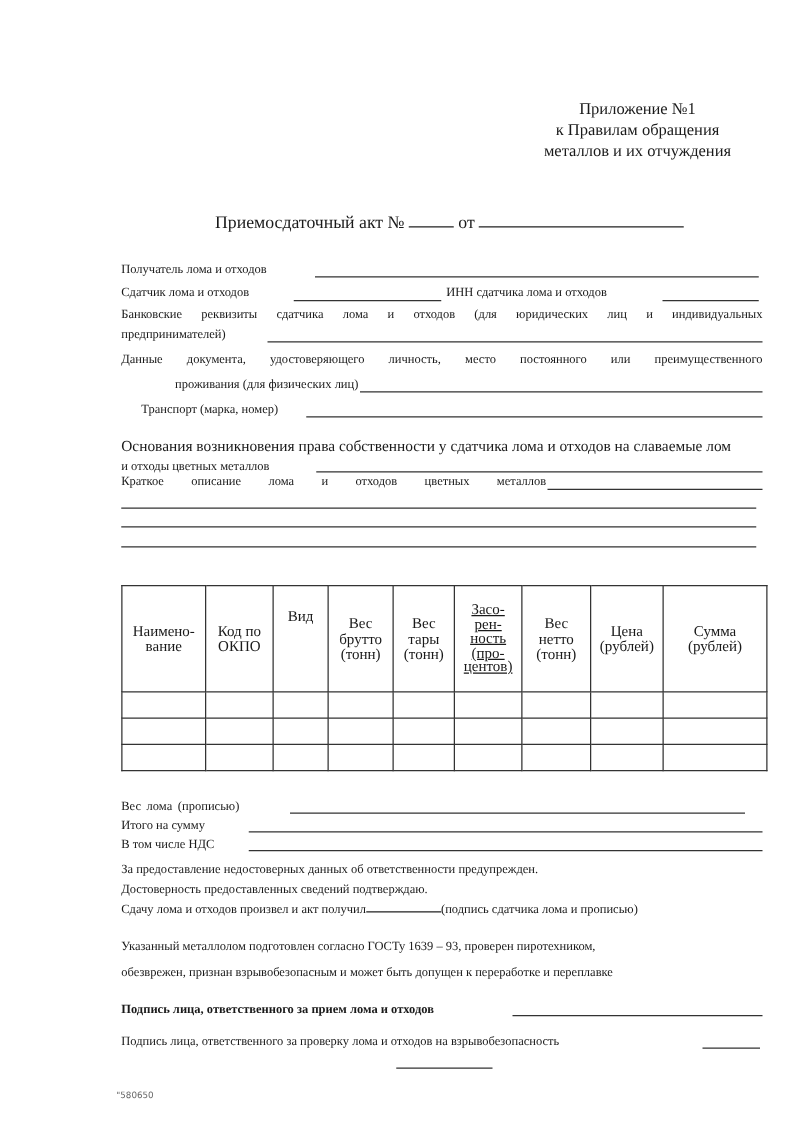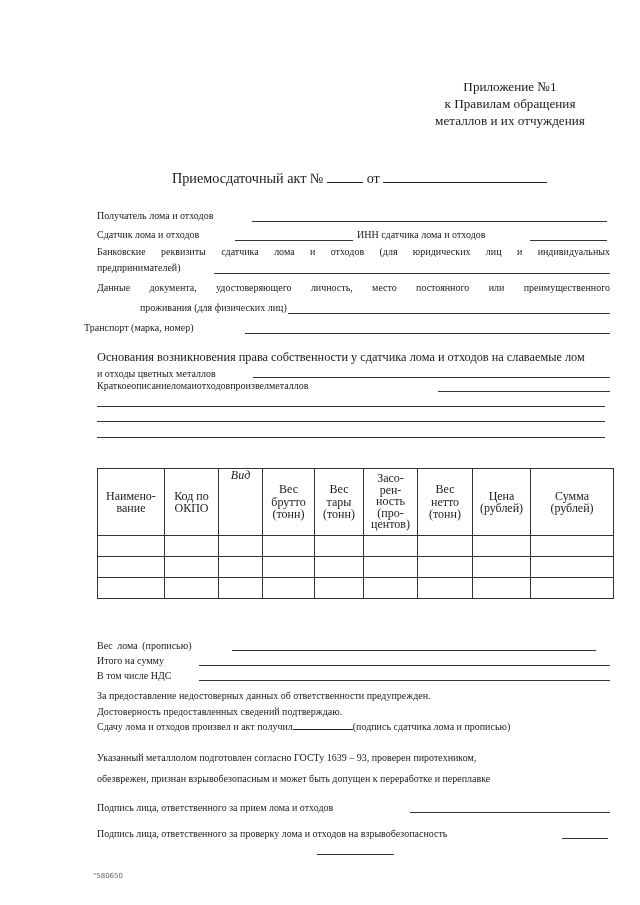--- a/index.html
+++ b/index.html
@@ -47,34 +47,34 @@
 <div class="line" style="left:530px; top:240px; width:77px;"></div>
 
 <div class="abs t just" style="left:97px; top:244px; width:513px;">Банковские реквизиты сдатчика лома и отходов (для юридических лиц и индивидуальных</div>
 <div class="abs t" style="left:97px; top:260px;">предпринимателей)</div>
 <div class="line" style="left:214px; top:273px; width:396px;"></div>
 
 <div class="abs t just" style="left:97px; top:280px; width:513px;">Данные документа, удостоверяющего личность, место постоянного или преимущественного</div>
 <div class="abs t" style="left:106px; top:300px;margin-left:34px;">проживания (для физических лиц)</div>
 <div class="line" style="left:288px; top:313px; width:322px;"></div>
 
-<div class="abs t" style="left:84px; top:320px;">Транспорт (марка, номер)</div>
+<div class="abs t" style="left:113px; top:320px;">Транспорт (марка, номер)</div>
 <div class="line" style="left:245px; top:333px; width:365px;"></div>
 
 <div class="abs t" style="left:97px; top:350px; font-size:12.3px;">Основания возникновения права собственности у сдатчика лома и отходов на славаемые лом</div>
 <div class="abs t" style="left:97px; top:366px;">и отходы цветных металлов</div>
 <div class="line" style="left:253px; top:377px; width:357px;"></div>
 
-<div class="abs t" style="left:97px; top:378px; width:340px; display:flex; ">
+<div class="abs t" style="left:97px; top:378px; width:340px; display:flex; justify-content:space-between;">
   <span>Краткое</span>
   <span>описание</span>
   <span>лома</span>
   <span>и</span>
   <span>отходов</span>
-  <span>произвел</span>
+  <span>цветных</span>
   <span>металлов</span>
 </div>
 <div class="line" style="left:438px; top:391px; width:172px;"></div>
 <div class="line" style="left:97px; top:406px; width:508px;"></div>
 <div class="line" style="left:97px; top:421px; width:508px;"></div>
 <div class="line" style="left:97px; top:437px; width:508px;"></div>
 
 <table class="grid">
   <colgroup>
     <col style="width:67px">
@@ -86,28 +86,28 @@
       <col style="width:55px">
       <col style="width:58px">
       <col style="width:83px">
   </colgroup>
   <tbody>
       <tr class="head">
     <td><span style="white-space:pre-line">Наимено-
 вание</span></td>
     <td><span style="white-space:pre-line">Код по
 ОКПО</span></td>
-    <td style="vertical-align:top; font-style:italic;"><span style="white-space:pre-line">Вид</span></td>
+    <td style="vertical-align:top; padding-top:18px;"><span style="white-space:pre-line">Вид</span></td>
     <td><span style="white-space:pre-line">Вес
 брутто
 (тонн)</span></td>
     <td><span style="white-space:pre-line">Вес
 тары
 (тонн)</span></td>
-    <td style="line-height:11.5px;"><span style="white-space:pre-line">Засо-
+    <td style="line-height:11.5px;text-decoration:underline;"><span style="white-space:pre-line">Засо-
 рен-
 ность
 (про-
 центов)</span></td>
     <td><span style="white-space:pre-line">Вес
 нетто
 (тонн)</span></td>
     <td><span style="white-space:pre-line">Цена
 (рублей)</span></td>
     <td><span style="white-space:pre-line">Сумма
@@ -158,19 +158,19 @@
 
 <div class="abs t" style="left:97px; top:688px;">За предоставление недостоверных данных об ответственности предупрежден.</div>
 <div class="abs t" style="left:97px; top:704px;text-align:center;">Достоверность предоставленных сведений подтверждаю.</div>
 <div class="abs t" style="left:97px; top:719px;">
   <span>Сдачу лома и отходов произвел и акт получил</span><span class="fill" style="width:60px;"></span><span>(подпись сдатчика лома и прописью)</span>
 </div>
 
 <div class="abs t" style="left:97px; top:750px;">Указанный металлолом подготовлен согласно ГОСТу  1639 – 93, проверен пиротехником,</div>
 <div class="abs t" style="left:97px; top:771px;text-align:right;">обезврежен, признан взрывобезопасным и может быть допущен к переработке и переплавке</div>
 
-<div class="abs t" style="left:97px; top:800px;">Подпись лица, ответственного за прием лома и отходов</div>
+<div class="abs t" style="left:97px; top:800px;font-weight:bold;">Подпись лица, ответственного за прием лома и отходов</div>
 <div class="line" style="left:410px; top:812px; width:200px;"></div>
 <div class="abs t" style="left:97px; top:826px;">Подпись лица, ответственного за проверку лома и отходов на взрывобезопасность</div>
 <div class="line" style="left:562px; top:838px; width:46px;"></div>
 <div class="line" style="left:317px; top:854px; width:77px;"></div>
 
 <div class="abs footer-code">"580650</div>
 
 </body></html>

